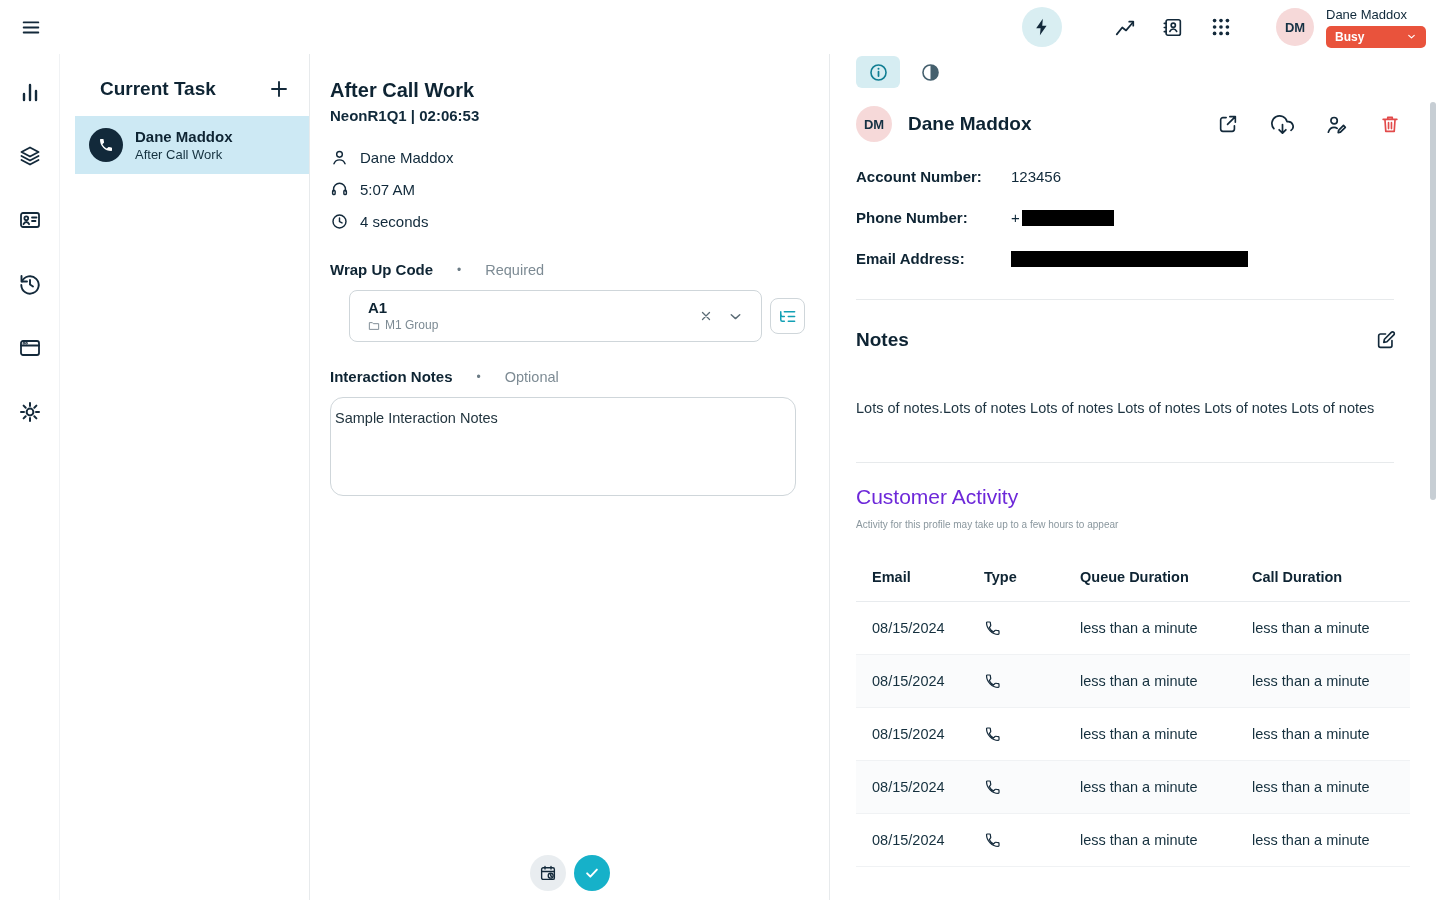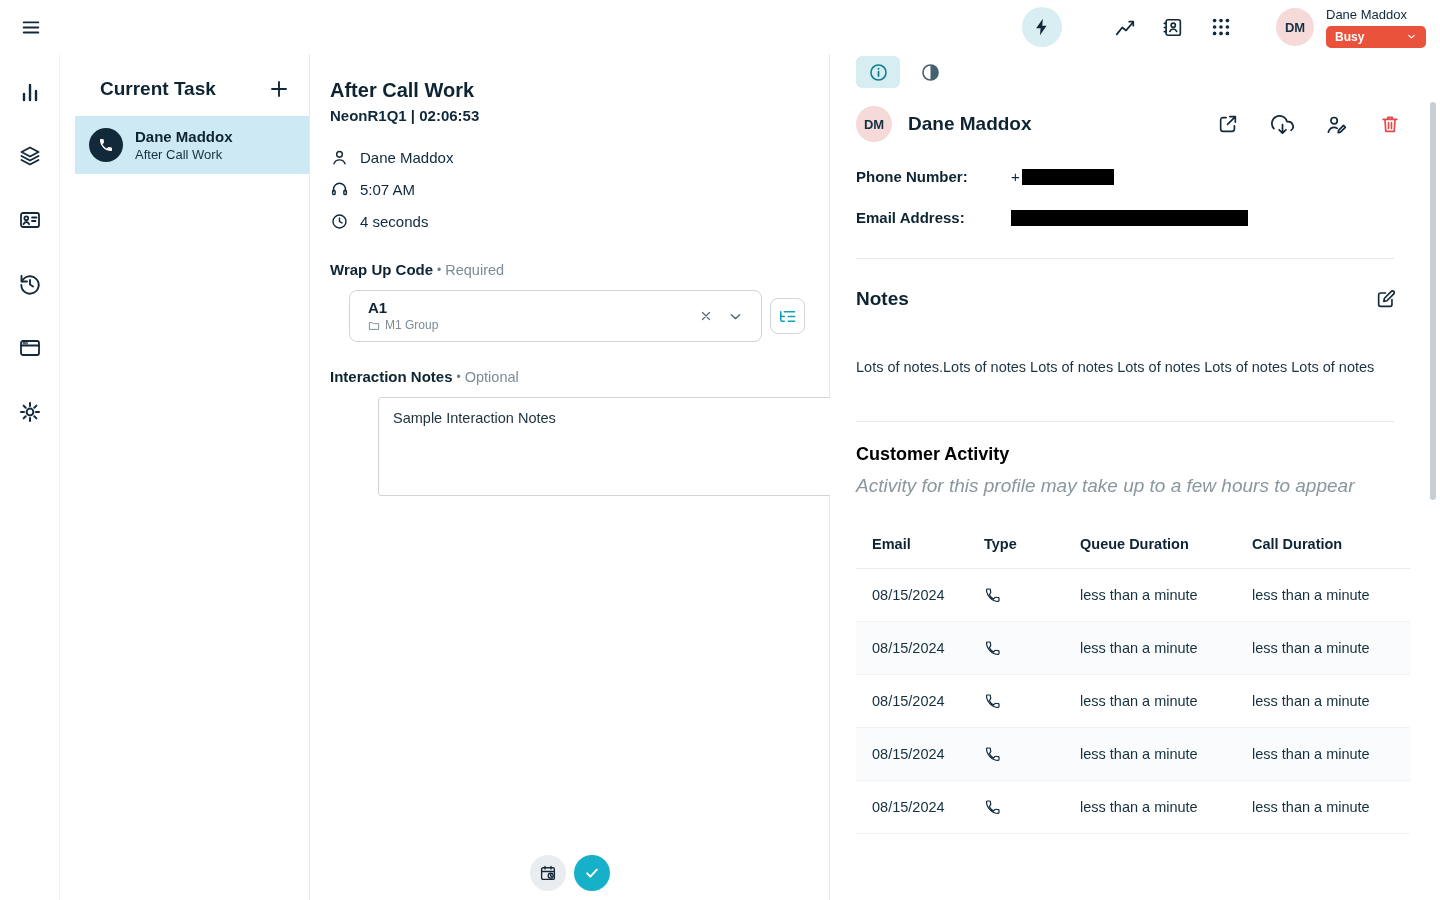--- a/index.html
+++ b/index.html
@@ -48,37 +48,37 @@
   .resize-grip { position:absolute; left:317px; top:375px; width:4px; height:118px; background:#cdd5da;
     border-radius:2px; cursor:col-resize; }
 
   
   .acw { position:absolute; top:54px; left:310px; bottom:0; width:520px; border-right:1px solid #e7eaec;
     padding:23px 24px 0 20px; background:#fff; }
   .acw-title { font-size:20px; font-weight:bold; color:#0e2433; line-height:26px; }
   .acw-meta { font-size:15px; font-weight:bold; margin-top:4px; line-height:18px; }
   .meta-rows { margin-top:22px; display:flex; flex-direction:column; gap:12px; }
   .meta-row { display:flex; align-items:center; gap:11px; font-size:15px; height:20px; color:#10293a; }
-  .label-row { display:flex; align-items:center; gap:4px; margin-top:30px; }
+  .label-row { display:flex; align-items:center; gap:24px; margin-top:30px; }
   .label-row.notes { margin-top:26px; }
   .fld-label { font-size:15px; font-weight:bold; color:#0e2433; }
   .fld-dot { font-size:12px; color:#6b7b85; }
   .fld-req { font-size:14.5px; color:#7d8b94; }
   .select-row { display:flex; align-items:center; gap:8px; margin-top:12px; }
   .select-box { width:426px; height:52px; border:1px solid #cfd6da; border-radius:8px; display:flex;
     align-items:center; padding:0 10px 0 18px; cursor:pointer; background:#fff;margin-left:19px; }
   .select-main { flex:1; display:flex; flex-direction:column; gap:3px; }
   .select-value { font-size:15px; font-weight:bold; color:#0e2433; line-height:16px; }
   .select-sub { display:flex; align-items:center; gap:5px; font-size:12px; color:#7d8b94; line-height:13px; }
   .mini-btn { width:30px; height:30px; border:none; background:none; display:flex; align-items:center;
     justify-content:center; cursor:pointer; color:#5a6b75; padding:0; }
   .tree-btn { width:36px; height:36px; border:1px solid #cfd6da; border-radius:8px; background:#fff;
     display:flex; align-items:center; justify-content:center; cursor:pointer; color:#12a0b5; }
-  .notes-area { margin-top:12px; width:466px; height:99px; border:1px solid #cfd6da; border-radius:3px;
-    padding:12px 14px; font-family:inherit; font-size:14.5px; color:#22353f; resize:none; outline:none;margin-left:48px; }
+  .notes-area { margin-top:12px; width:466px; height:99px; border:1px solid #cfd6da; border-radius:13px;
+    padding:12px 4px; font-family:inherit; font-size:14.5px; color:#22353f; resize:none; outline:none; }
   .acw-actions { position:absolute; bottom:9px; left:0; right:0; display:flex; justify-content:center; gap:8px; }
   .round-btn { width:36px; height:36px; border-radius:50%; border:none; display:flex; align-items:center;
     justify-content:center; cursor:pointer; }
   .round-btn.gray { background:#e9edf0; color:#13293a; }
   .round-btn.teal { background:#16b1c9; color:#fff; }
 
   
   .detail { position:absolute; top:54px; left:830px; right:0; bottom:0; padding:2px 0 0 26px; background:#fff; overflow:hidden; }
   .tabs { display:flex; gap:8px; }
   .tab { width:44px; height:32px; border:none; border-radius:6px; background:none; display:flex;
@@ -97,22 +97,22 @@
   .field-label { width:155px; font-weight:bold; color:#0e2433; }
   .field-value { color:#10293a; }
   .redact { height:16px; background:#000; display:inline-block; }
   .redact.email { width:237px; }
   .redact.phone { width:92px; margin-left:2px; }
   .divider { height:1px; background:#e7eaec; margin-top:20px; margin-right:46px; }
   .divider.second { margin-top:44px; }
   .section-head { display:flex; align-items:center; justify-content:space-between; margin-top:26px; padding-right:40px; }
   .section-title { font-size:19px; font-weight:bold; color:#0e2433; }
   .notes-text { margin-top:44px; padding-right:60px; font-size:14.5px; color:#1d3340; line-height:20px; }
-  .activity-title { margin-top:22px; font-size:18px; font-weight:bold; color:#000000; }
-  .activity-hint { margin-top:10px; font-size:19px; color:#8a979e;font-style:italic; }
+  .activity-title { margin-top:22px; font-size:21px; font-weight:normal; color:#6d28d9; }
+  .activity-hint { margin-top:10px; font-size:10px; color:#8a979e; }
   .table { margin-top:22px; margin-right:30px; }
   .t-row { display:grid; grid-template-columns:112px 96px 172px 1fr; align-items:center;
     padding-left:16px; font-size:14.5px; }
   .t-row.head { height:50px; font-weight:bold; color:#0e2433; border-bottom:1px solid #e8ebee; }
   .t-row.body { height:53px; border-bottom:1px solid #f0f2f4; color:#15303e; }
   .t-row.body:nth-child(odd) { background:#fafbfc; }
   .scroll-thumb { position:absolute; right:4px; top:48px; width:6px; height:398px; background:#c7ced4;
     border-radius:3px; cursor:grab; }
 </style>
 </head>
@@ -371,20 +371,24 @@
     <button class="head-btn danger">
       <svg width="22" height="22" viewBox="0 0 24 24" fill="none" stroke="currentColor" stroke-width="1.8" stroke-linecap="round" stroke-linejoin="round">
           <path d="M4.5 7h15M9.5 7V4.8h5V7M6.5 7l.9 13h9.2l.9-13"></path>
           <path d="M10.4 10.5V17M13.6 10.5V17"></path>
         </svg>
     </button>
   </div>
 
   <div class="fields">
     <div class="field-row">
+      <span class="field-label">Account Number:</span>
+      <span class="field-value">123456</span>
+    </div>
+    <div class="field-row">
       <span class="field-label">Phone Number:</span>
       <span class="field-value">+</span>
       <span class="redact phone"></span>
     </div>
     <div class="field-row">
       <span class="field-label">Email Address:</span>
       <span class="redact email"></span>
     </div>
   </div>
 

